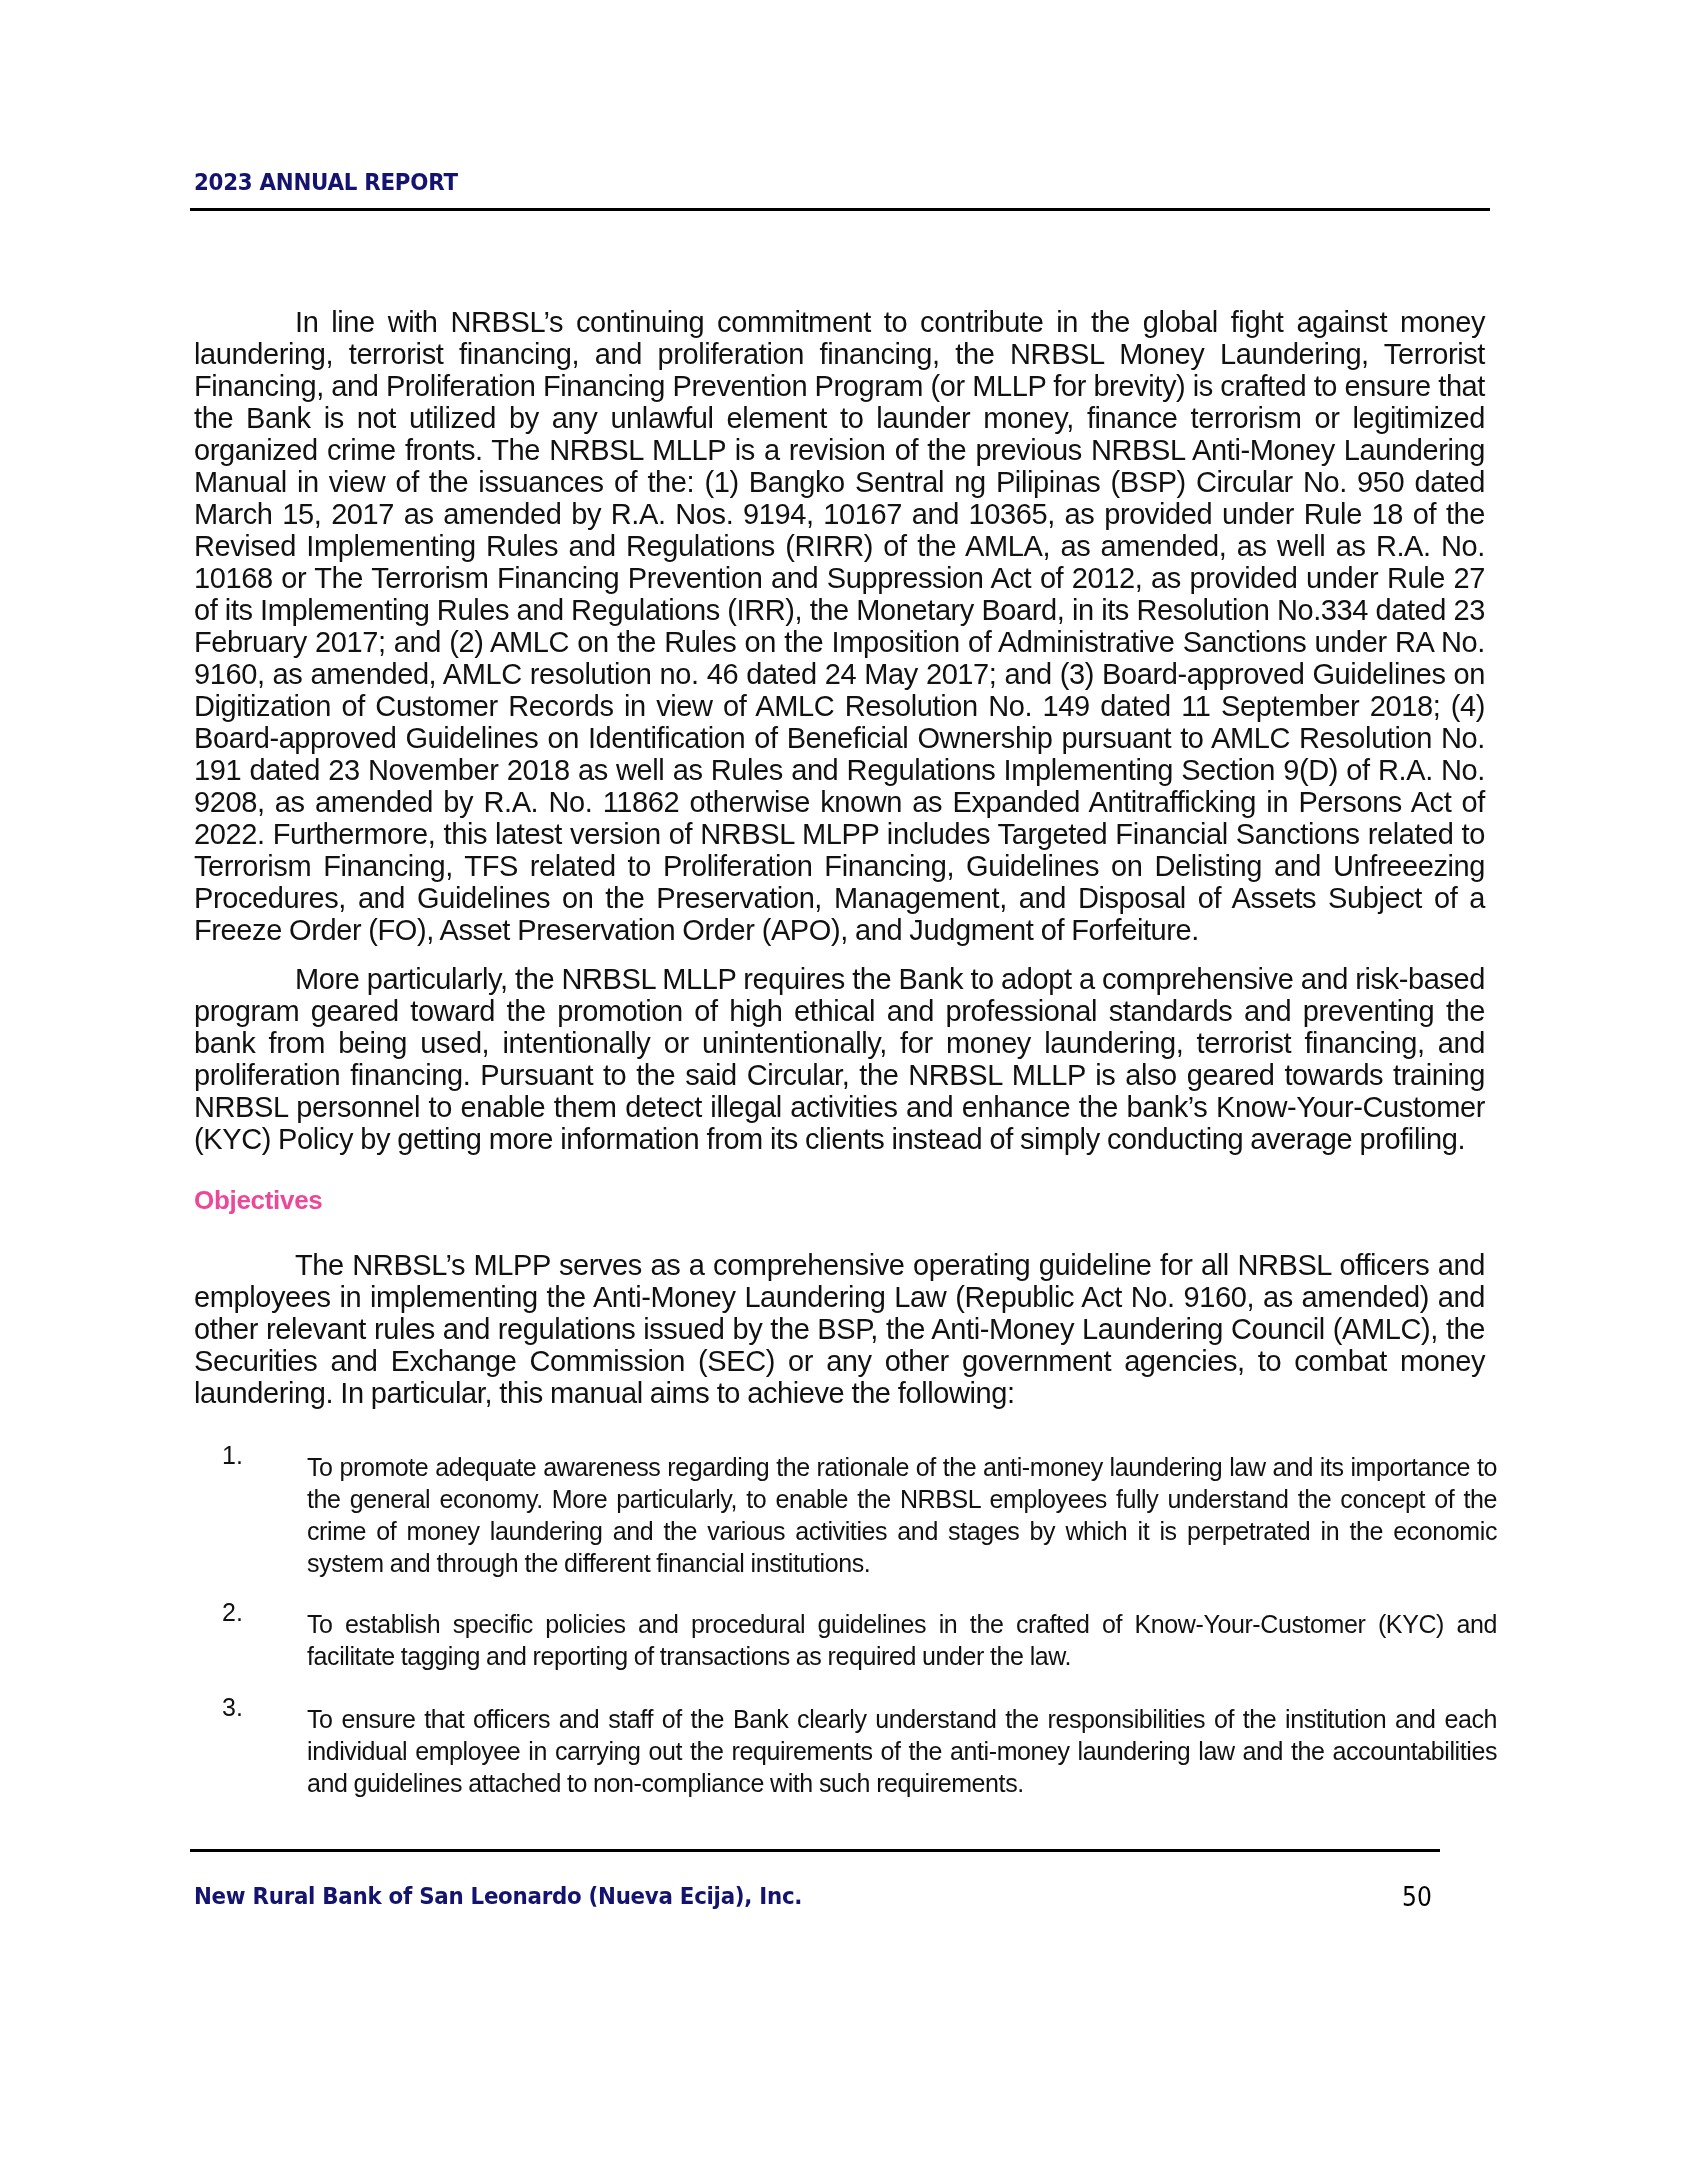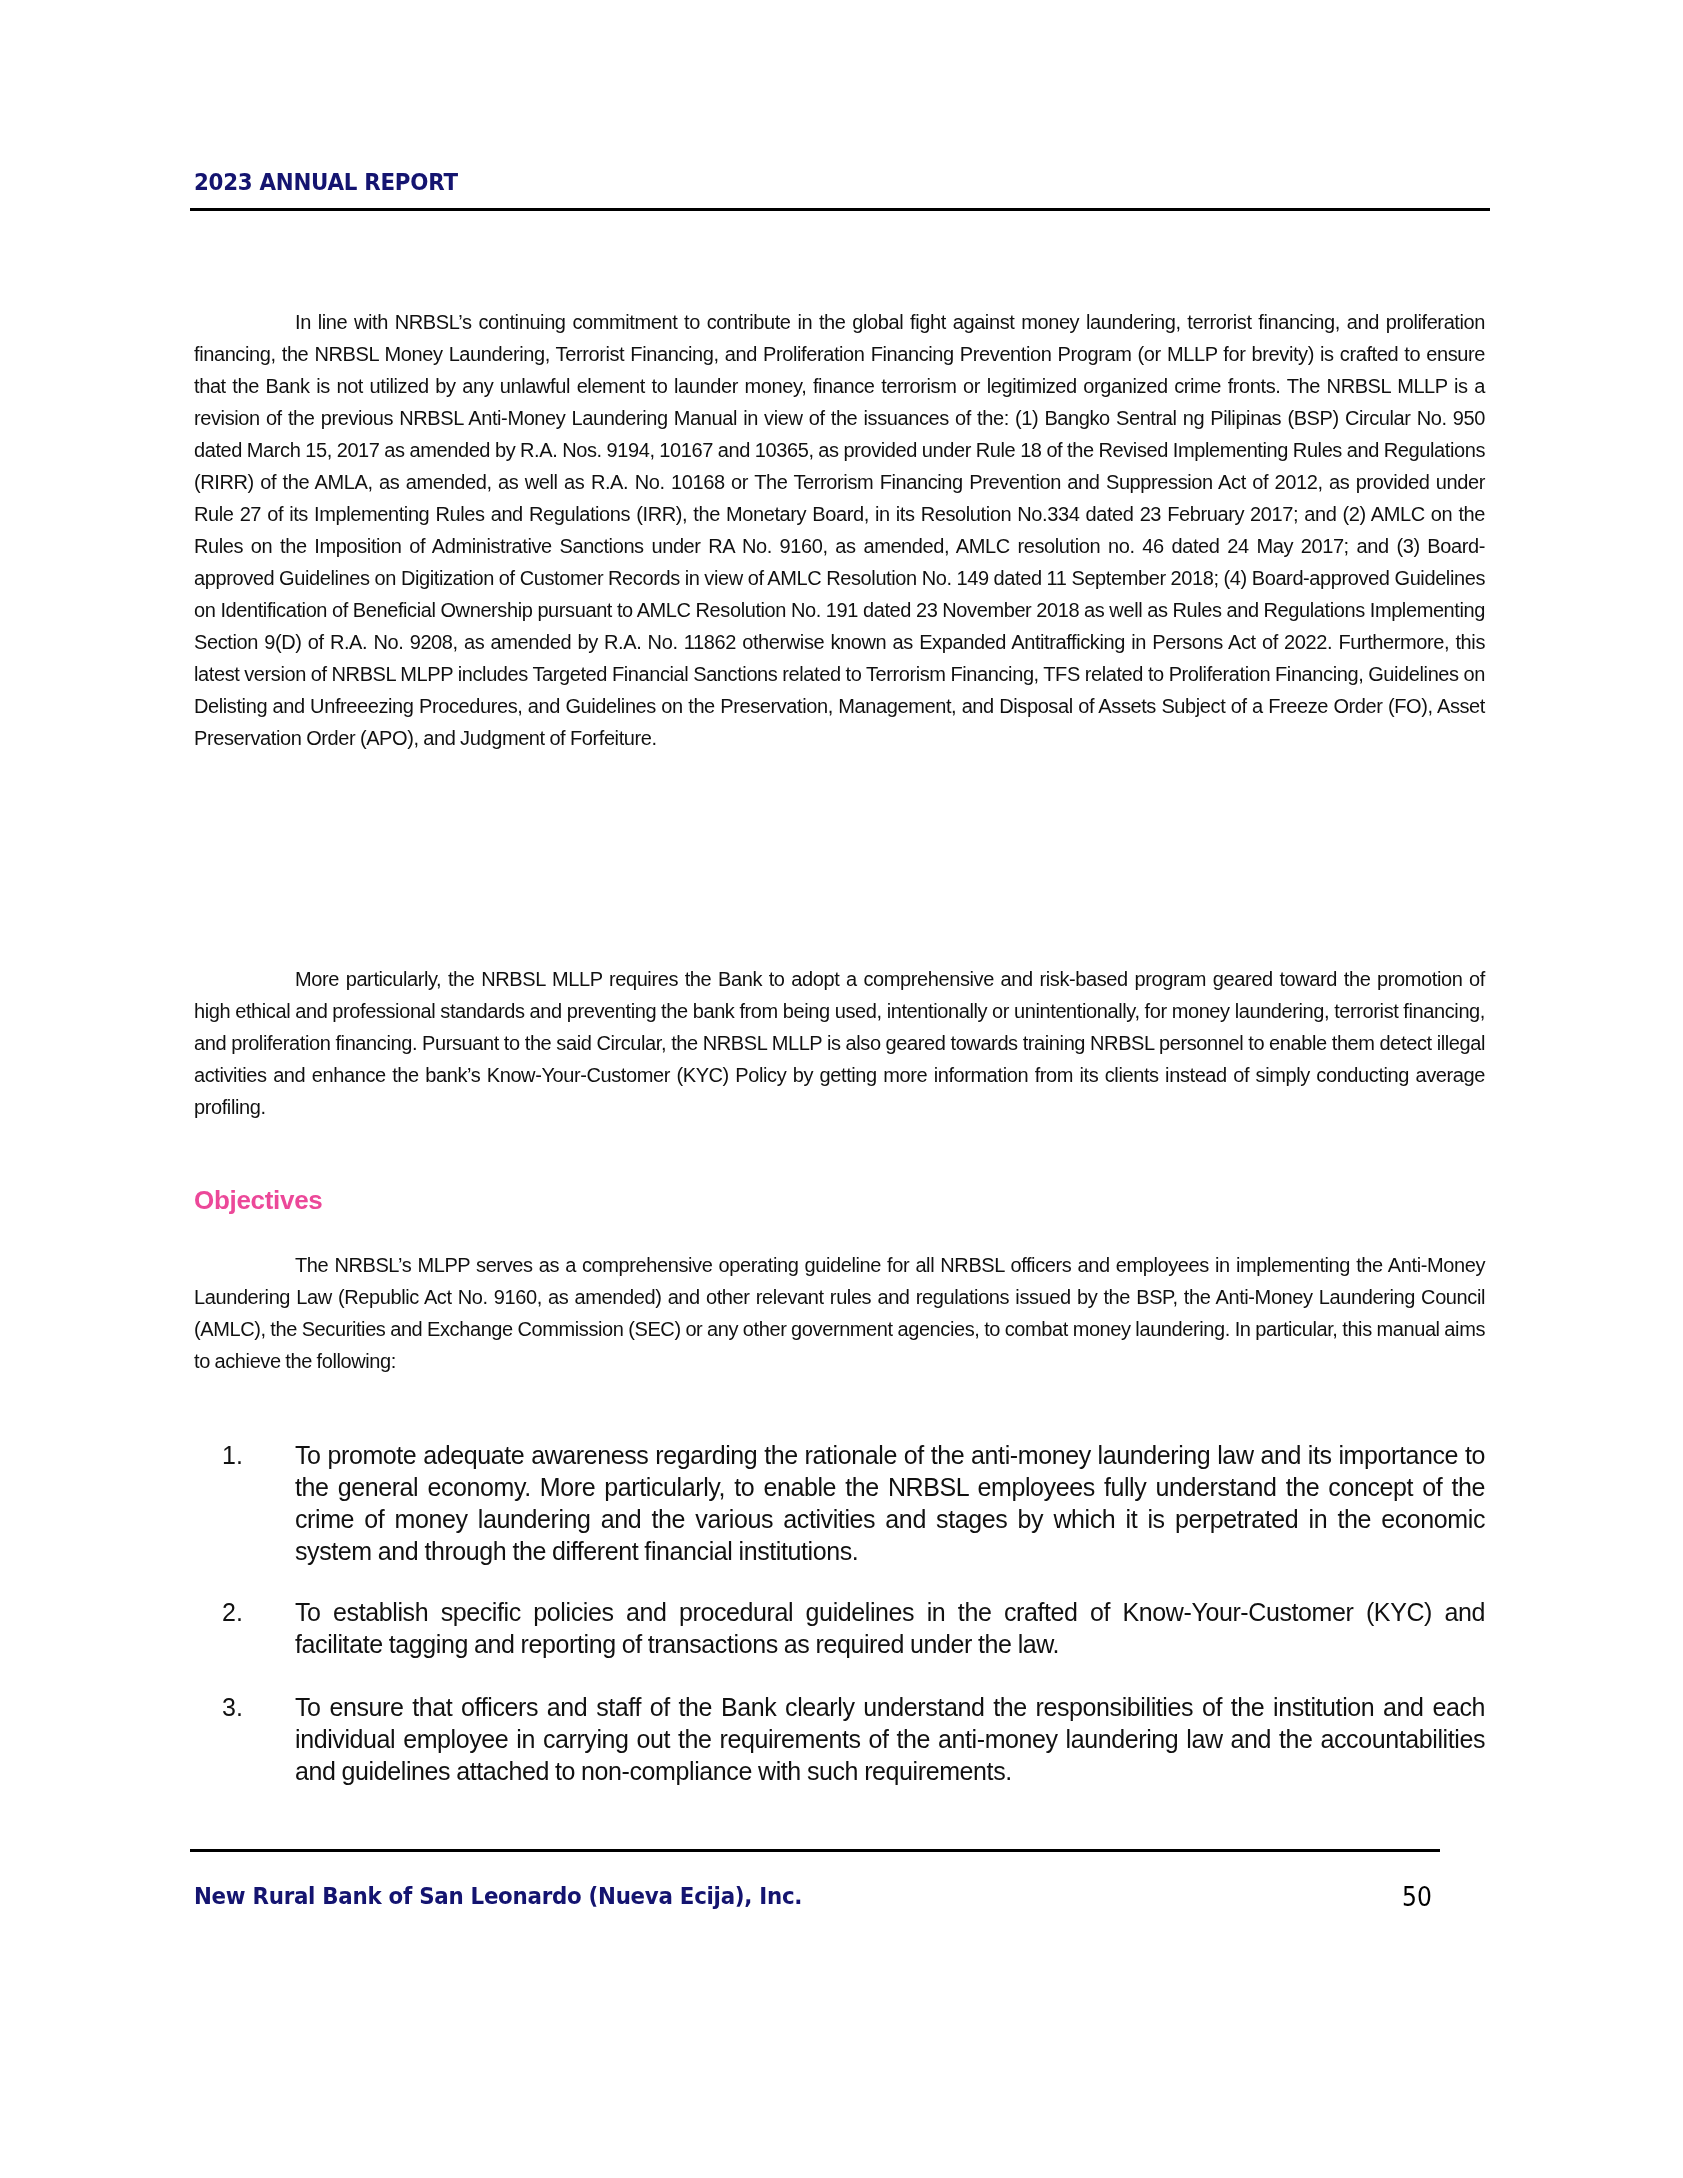--- a/index.html
+++ b/index.html
@@ -18,41 +18,41 @@
 
     .section-heading {
       position: absolute; left: 404px; top: 228px;
       font-family: "Liberation Sans", sans-serif; font-weight: bold;
       font-size: 26px; color: #000; white-space: nowrap;
     }
     .section-heading .letter { display: inline-block; width: 49px; }
 
     .body-text {
       position: absolute; left: 194px; width: 1291px;
-      font-family: "Liberation Sans", sans-serif; font-size: 20px; line-height: 32px;
+      font-family: "Liberation Sans", sans-serif; font-size: 29px; line-height: 32px;
       color: #111; text-align: justify; letter-spacing: -0.4px; word-spacing: -0.5px;
       margin: 0;
     }
     .indent { text-indent: 101px; }
 
     .subheading {
       position: absolute; left: 194px; top: 1174px;
       font-family: "Liberation Sans", sans-serif; font-weight: bold;
       font-size: 26px; color: #ec4899; letter-spacing: -0.3px;
     }
 
     .list-item { position: absolute; left: 194px; width: 1291px; }
     .list-num {
       position: absolute; left: 28px; top: 0;
       font-family: "Liberation Sans", sans-serif; font-size: 25px; line-height: 32px; color: #111;
     }
     .list-text {
       position: absolute; left: 101px; width: 1190px; top: 0;
       font-family: "Liberation Sans", sans-serif; font-size: 25px; line-height: 32px;
-      color: #111; text-align: justify; letter-spacing: -0.4px; word-spacing: -0.5px; margin: 0;
+      color: #111; text-align: justify; letter-spacing: -0.4px; word-spacing: -0.5px; margin: 12px;
     }
 
     .footer-rule {
       position: absolute; left: 190px; top: 1838px; width: 1250px; height: 3px; background: #000;
     }
     .footer-bank {
       position: absolute; left: 194px; top: 1872px;
       font-family: "DejaVu Sans", sans-serif; font-weight: bold;
       font-size: 23px; color: #141470; letter-spacing: -0.3px;
       transform: scaleX(0.93); transform-origin: left center; white-space: nowrap;

